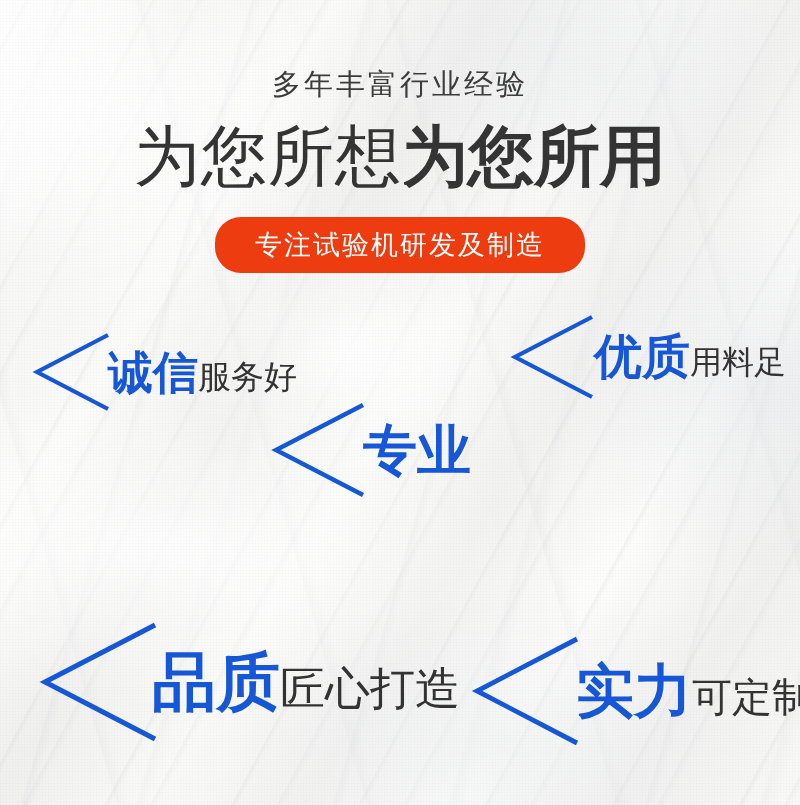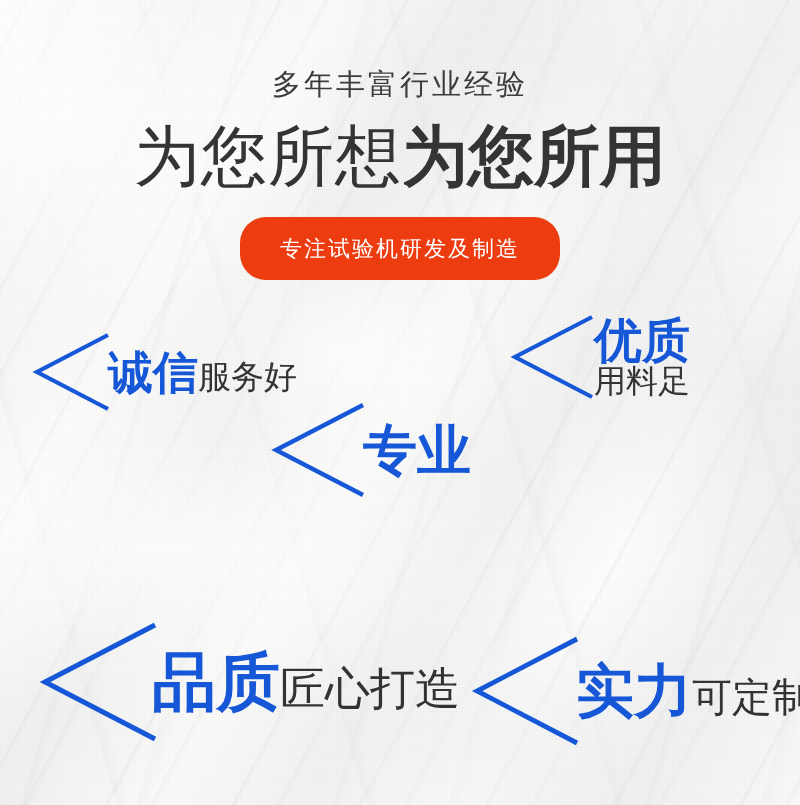--- a/index.html
+++ b/index.html
@@ -111,26 +111,26 @@
 
   .badge-row {
     margin-top:28px;
     display:flex;
     justify-content:center;
   }
   .badge {
     display:inline-flex;
     align-items:center;
     justify-content:center;
-    height:63px;
+    height:56px;
     padding:0 40px;
     border-radius:26px;
     background:#ed3c10;
     color:#ffffff;
-    font-size:22px;
+    font-size:27px;
     font-weight:400;
     letter-spacing:2px;
     white-space:nowrap;
     border:none;
     cursor:pointer;
     font-family:inherit;
   }
 
   
   .feature {
@@ -161,21 +161,21 @@
 
   
   #feat-0 { left:30px;  top:330px; }
   #feat-0 .f-main { font-size:45px; }
   #feat-0 .f-sub  { font-size:33px; }
   #feat-0 .f-text { margin-left:-6px; }
 
   #feat-1 { left:508px; top:312px; }
   #feat-1 .f-main { font-size:48px; }
   #feat-1 .f-sub  { font-size:32px; }
-  #feat-1 .f-text { margin-left:-4px;flex-direction:column; }
+  #feat-1 .f-text { margin-left:-4px; }
 
   #feat-2 { left:269px; top:400px;justify-content:center; }
   #feat-2 .f-main { font-size:54px; }
   #feat-2 .f-sub  { font-size:37px; }
   #feat-2 .f-text { margin-left:-6px; }
 
   #feat-3 { left:368px; top:524px; }
   #feat-3 .f-main { font-size:46px; }
   #feat-3 .f-sub  { font-size:31px; }
   #feat-3 .f-text { margin-left:-4px; }

